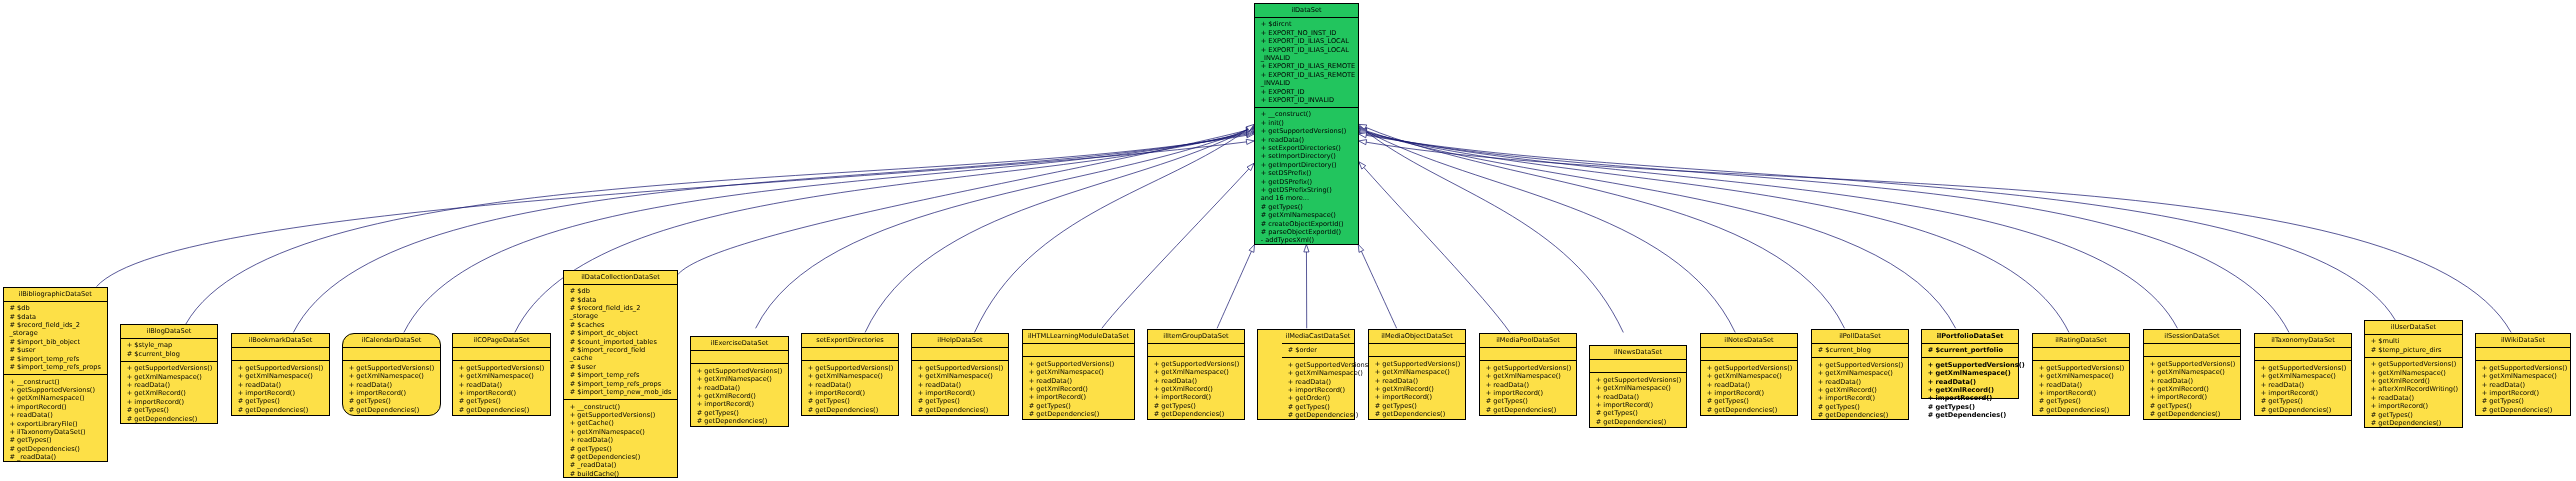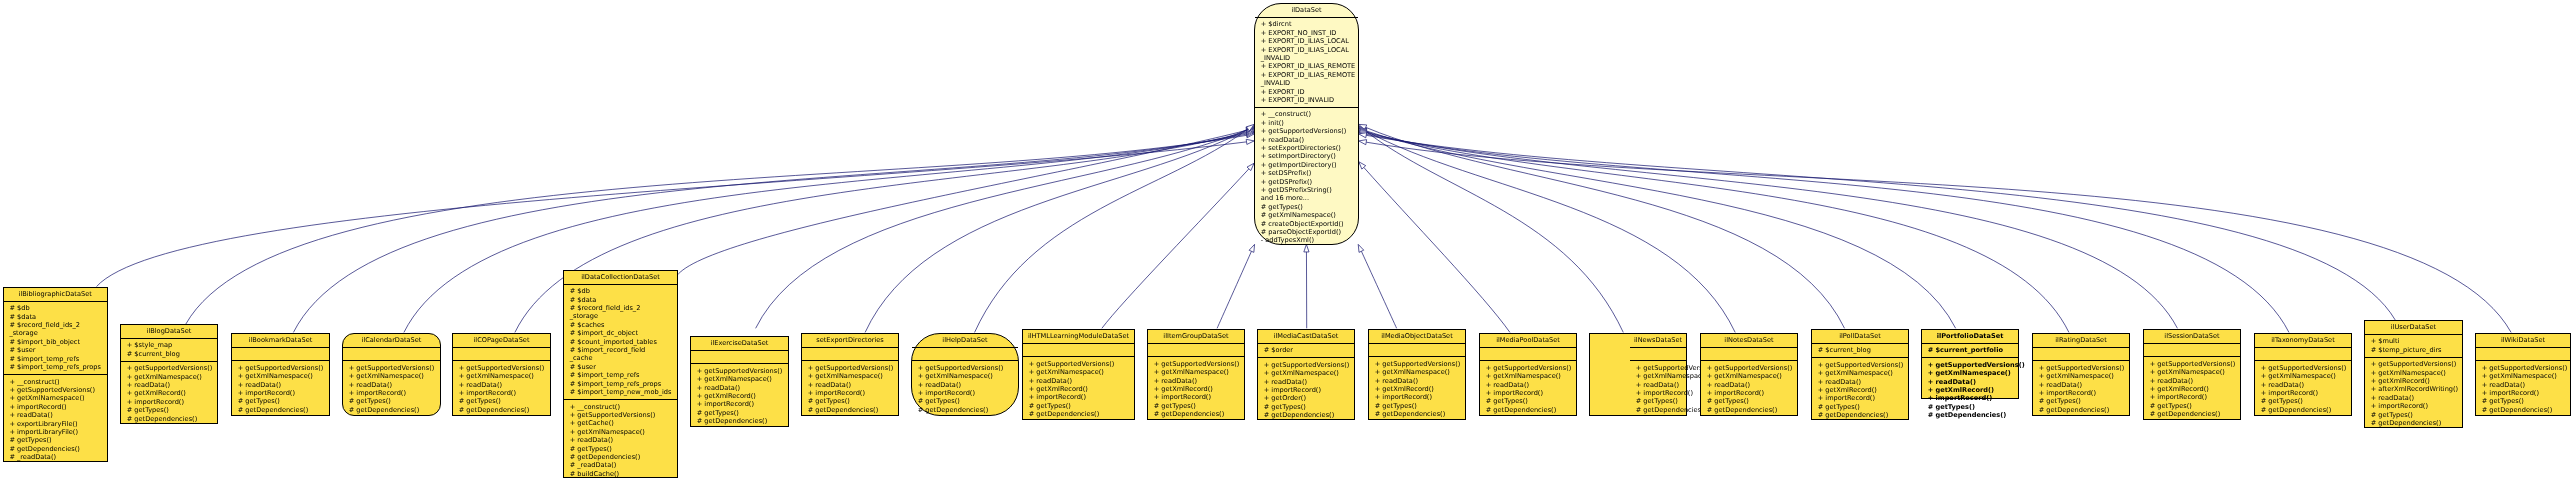--- a/index.html
+++ b/index.html
@@ -1,21 +1,21 @@
 <!DOCTYPE html>
 <html style="font-size:8.3px"><head>
 <meta charset="utf-8">
 <style>
   html,body{margin:0;padding:0;background:#ffffff;-webkit-font-smoothing:antialiased;
     text-rendering:geometricPrecision;}
   #canvas{position:relative;width:2576px;height:481px;background:#ffffff;overflow:hidden;
     font-family:"DejaVu Sans",sans-serif;font-size:6.6px;color:#000;}
   #edges{position:absolute;left:0;top:0;width:2576px;height:481px;}
   .uml-class{position:absolute;box-sizing:border-box;border:0.5px solid #000;background:#fde047;}
-  .uml-class.root{background:#fef9c3;border-radius:27px;}
+  .uml-class.root{background:#22c55e;}
   .uml-title{box-sizing:border-box;height:13.7px;line-height:13.7px;text-align:center;
      border-bottom:0.5px solid #000;white-space:nowrap;overflow:hidden;}
   .uml-sec{box-sizing:border-box;padding:2.6px 0 2.6px 5.7px;}
   .uml-sec.attrs{border-bottom:0.5px solid #000;}
   .uml-row{height:8.4px;line-height:8.4px;white-space:pre;}
   .uml-sec.empty{height:13.6px;padding:0;}
 </style>
 </head>
 <body>
 
@@ -159,21 +159,21 @@
         <div class="uml-row"># $import_temp_refs</div>
         <div class="uml-row"># $import_temp_refs_props</div>
       </div>
       <div class="uml-sec ops">
         <div class="uml-row">+ __construct()</div>
         <div class="uml-row">+ getSupportedVersions()</div>
         <div class="uml-row">+ getXmlNamespace()</div>
         <div class="uml-row">+ importRecord()</div>
         <div class="uml-row">+ readData()</div>
         <div class="uml-row">+ exportLibraryFile()</div>
-        <div class="uml-row">+ importLibraryFile()</div>
+        <div class="uml-row">+ ilTaxonomyDataSet()</div>
         <div class="uml-row"># getTypes()</div>
         <div class="uml-row"># getDependencies()</div>
         <div class="uml-row"># _readData()</div>
       </div>
     </div>
     <div class="uml-class" style="left: 120px; top: 324px; width: 98px; height: 100px;">
       <div class="uml-title">ilBlogDataSet</div>
       <div class="uml-sec attrs">
         <div class="uml-row">+ $style_map</div>
         <div class="uml-row"># $current_blog</div>
@@ -271,21 +271,21 @@
       <div class="uml-sec attrs empty"></div>
       <div class="uml-sec ops">
         <div class="uml-row">+ getSupportedVersions()</div>
         <div class="uml-row">+ getXmlNamespace()</div>
         <div class="uml-row">+ readData()</div>
         <div class="uml-row">+ importRecord()</div>
         <div class="uml-row"># getTypes()</div>
         <div class="uml-row"># getDependencies()</div>
       </div>
     </div>
-    <div class="uml-class" style="left: 911px; top: 333px; width: 108px; height: 83px; border-radius: 29px;">
+    <div class="uml-class" style="left: 911px; top: 333px; width: 98px; height: 83px;">
       <div class="uml-title">ilHelpDataSet</div>
       <div class="uml-sec attrs empty"></div>
       <div class="uml-sec ops">
         <div class="uml-row">+ getSupportedVersions()</div>
         <div class="uml-row">+ getXmlNamespace()</div>
         <div class="uml-row">+ readData()</div>
         <div class="uml-row">+ importRecord()</div>
         <div class="uml-row"># getTypes()</div>
         <div class="uml-row"># getDependencies()</div>
       </div>
@@ -309,21 +309,21 @@
       <div class="uml-sec ops">
         <div class="uml-row">+ getSupportedVersions()</div>
         <div class="uml-row">+ getXmlNamespace()</div>
         <div class="uml-row">+ readData()</div>
         <div class="uml-row">+ getXmlRecord()</div>
         <div class="uml-row">+ importRecord()</div>
         <div class="uml-row"># getTypes()</div>
         <div class="uml-row"># getDependencies()</div>
       </div>
     </div>
-    <div class="uml-class" style="left: 1257px; top: 329px; width: 98px; height: 91px;">
+    <div class="uml-class" style="left: 1257px; top: 329px; width: 98px; height: 91px; padding-left: 24px;">
       <div class="uml-title">ilMediaCastDataSet</div>
       <div class="uml-sec attrs">
         <div class="uml-row"># $order</div>
       </div>
       <div class="uml-sec ops">
         <div class="uml-row">+ getSupportedVersions()</div>
         <div class="uml-row">+ getXmlNamespace()</div>
         <div class="uml-row">+ readData()</div>
         <div class="uml-row">+ importRecord()</div>
         <div class="uml-row">+ getOrder()</div>
@@ -349,21 +349,21 @@
       <div class="uml-sec attrs empty"></div>
       <div class="uml-sec ops">
         <div class="uml-row">+ getSupportedVersions()</div>
         <div class="uml-row">+ getXmlNamespace()</div>
         <div class="uml-row">+ readData()</div>
         <div class="uml-row">+ importRecord()</div>
         <div class="uml-row"># getTypes()</div>
         <div class="uml-row"># getDependencies()</div>
       </div>
     </div>
-    <div class="uml-class" style="left: 1589px; top: 333px; width: 98px; height: 83px; padding-left: 40px;">
+    <div class="uml-class" style="left: 1589px; top: 345px; width: 98px; height: 83px;">
       <div class="uml-title">ilNewsDataSet</div>
       <div class="uml-sec attrs empty"></div>
       <div class="uml-sec ops">
         <div class="uml-row">+ getSupportedVersions()</div>
         <div class="uml-row">+ getXmlNamespace()</div>
         <div class="uml-row">+ readData()</div>
         <div class="uml-row">+ importRecord()</div>
         <div class="uml-row"># getTypes()</div>
         <div class="uml-row"># getDependencies()</div>
       </div>

